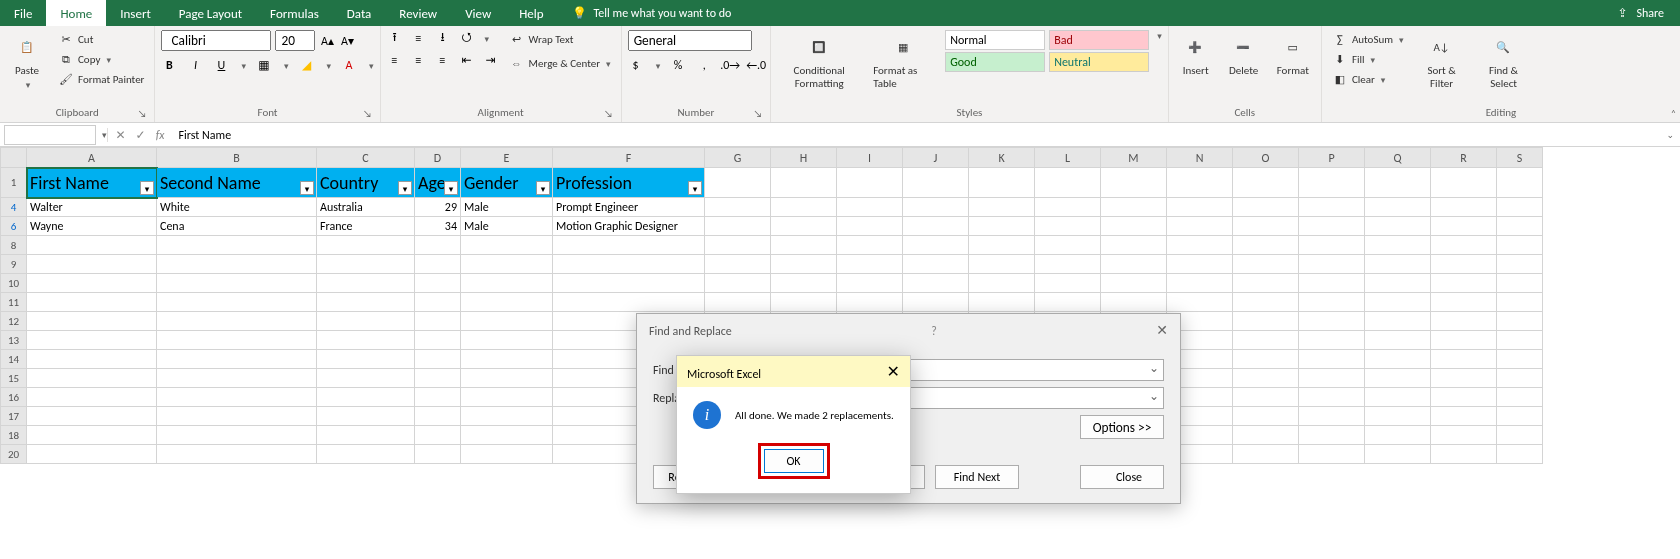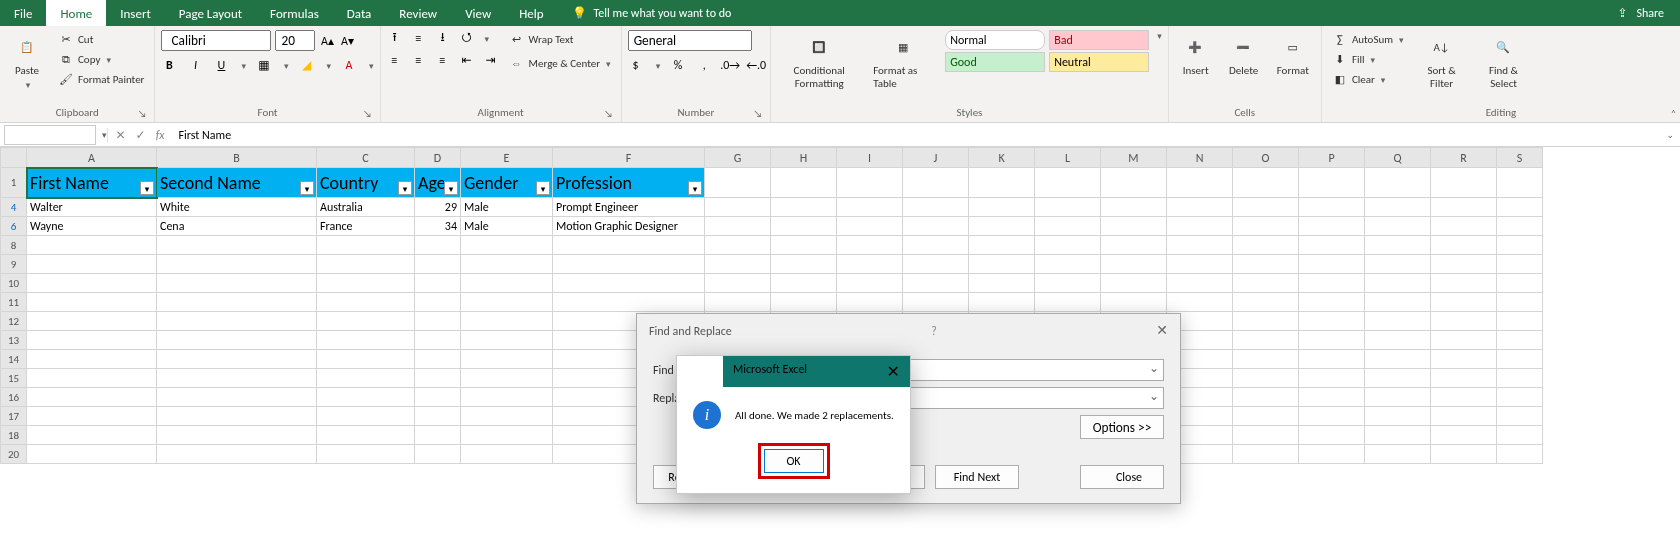--- a/index.html
+++ b/index.html
@@ -21,24 +21,24 @@
   .big-btn { display:flex; flex-direction:column; align-items:center; gap:2px; padding:2px 6px; font-size:11px; color:#333; }
   .big-btn .ic { width:30px; height:30px; display:flex; align-items:center; justify-content:center; }
   .row { display:flex; gap:4px; align-items:center; }
   .stack { display:flex; flex-direction:column; gap:2px; }
   .small-btn { display:flex; align-items:center; gap:4px; padding:1px 4px; font-size:11px; color:#333; }
   .ic-sm { width:16px; height:16px; display:inline-flex; align-items:center; justify-content:center; }
   .dd-arrow { font-size:9px; color:#666; padding-left:2px; }
 
   
   .style-cell { width:100px; height:20px; border:1px solid #ccc; font-size:12px; padding:1px 4px; display:flex; align-items:center; }
-  .style-normal { background:#fff;border-radius:8px; }
+  .style-normal { background:#fff; }
   .style-bad { background:#ffc7ce; color:#9c0006; }
   .style-good { background:#c6efce; color:#006100; }
-  .style-neutral { background:#ffeb9c; color:#000000; }
+  .style-neutral { background:#ffeb9c; color:#0f766e; }
 
   
   .formula-bar { height:24px; border-bottom:1px solid #d4d4d4; display:flex; align-items:center; background:#fff; }
   .name-box { width:92px; height:20px; border:1px solid #ccc; margin:0 4px; padding:0 4px; display:flex; align-items:center; }
   .fx-area { display:flex; align-items:center; gap:10px; border-left:1px solid #e1dfdd; padding:0 8px; flex:1; }
   .fx-btn { color:#888; }
   .formula-input { flex:1; padding:0 4px; }
 
   
   .sheet { position:relative; height:412px; overflow:hidden; }
@@ -58,21 +58,21 @@
   .dlg-title .x { margin-left:auto; font-size:14px; color:#666; font-weight:100; }
   .dlg-body { padding:6px 16px 14px 16px; }
   .dlg-row { display:flex; align-items:center; gap:8px; margin:6px 0; }
   .dlg-row label { width:70px; text-align:left; font-size:12px; color:#333; }
   .dlg-row .combo { flex:1; height:22px; border:1px solid #aaa; background:#fff; position:relative; }
   .dlg-row .combo::after { content:"⌄"; position:absolute; right:4px; top:1px; color:#666; font-size:12px; }
   .dlg-buttons { display:flex; gap:10px; justify-content:flex-start; padding:6px 16px 14px 16px; }
   .dlg-buttons button, .msg-ok { height:24px; min-width:84px; border:1px solid #adadad; background:#fdfdfd; font-size:12px; }
 
   .msgbox { position:absolute; background:#fff; border:1px solid #c8c8c8; box-shadow:0 6px 24px rgba(0,0,0,.3); width:235px; }
-  .msg-title { background:#0f766e; padding:6px 10px; font-size:12px; display:flex; align-items:flex-start;margin-left:46px; }
+  .msg-title { background:#fef9c3; padding:6px 10px; font-size:12px; display:flex; align-items:flex-end; }
   .msg-title .x { margin-left:auto; font-size:16px; font-weight:100; }
   .msg-body { display:flex; align-items:center; gap:14px; padding:14px 16px 10px 16px; }
   .info-icon { width:28px; height:28px; border-radius:50%; background:#1e73d2; color:#fff; display:flex; align-items:center; justify-content:center; font-family:Georgia,serif; font-style:italic; font-size:16px; }
   .msg-btnrow { display:flex; justify-content:center; padding:4px 0 14px 0; }
   .highlight-ok { border:3px solid #d40000; padding:3px; display:inline-block; }
 
   .collapse-arrow { position:absolute; right:4px; bottom:2px; font-size:10px; color:#666; }
 </style>
 </head>
 <body>

